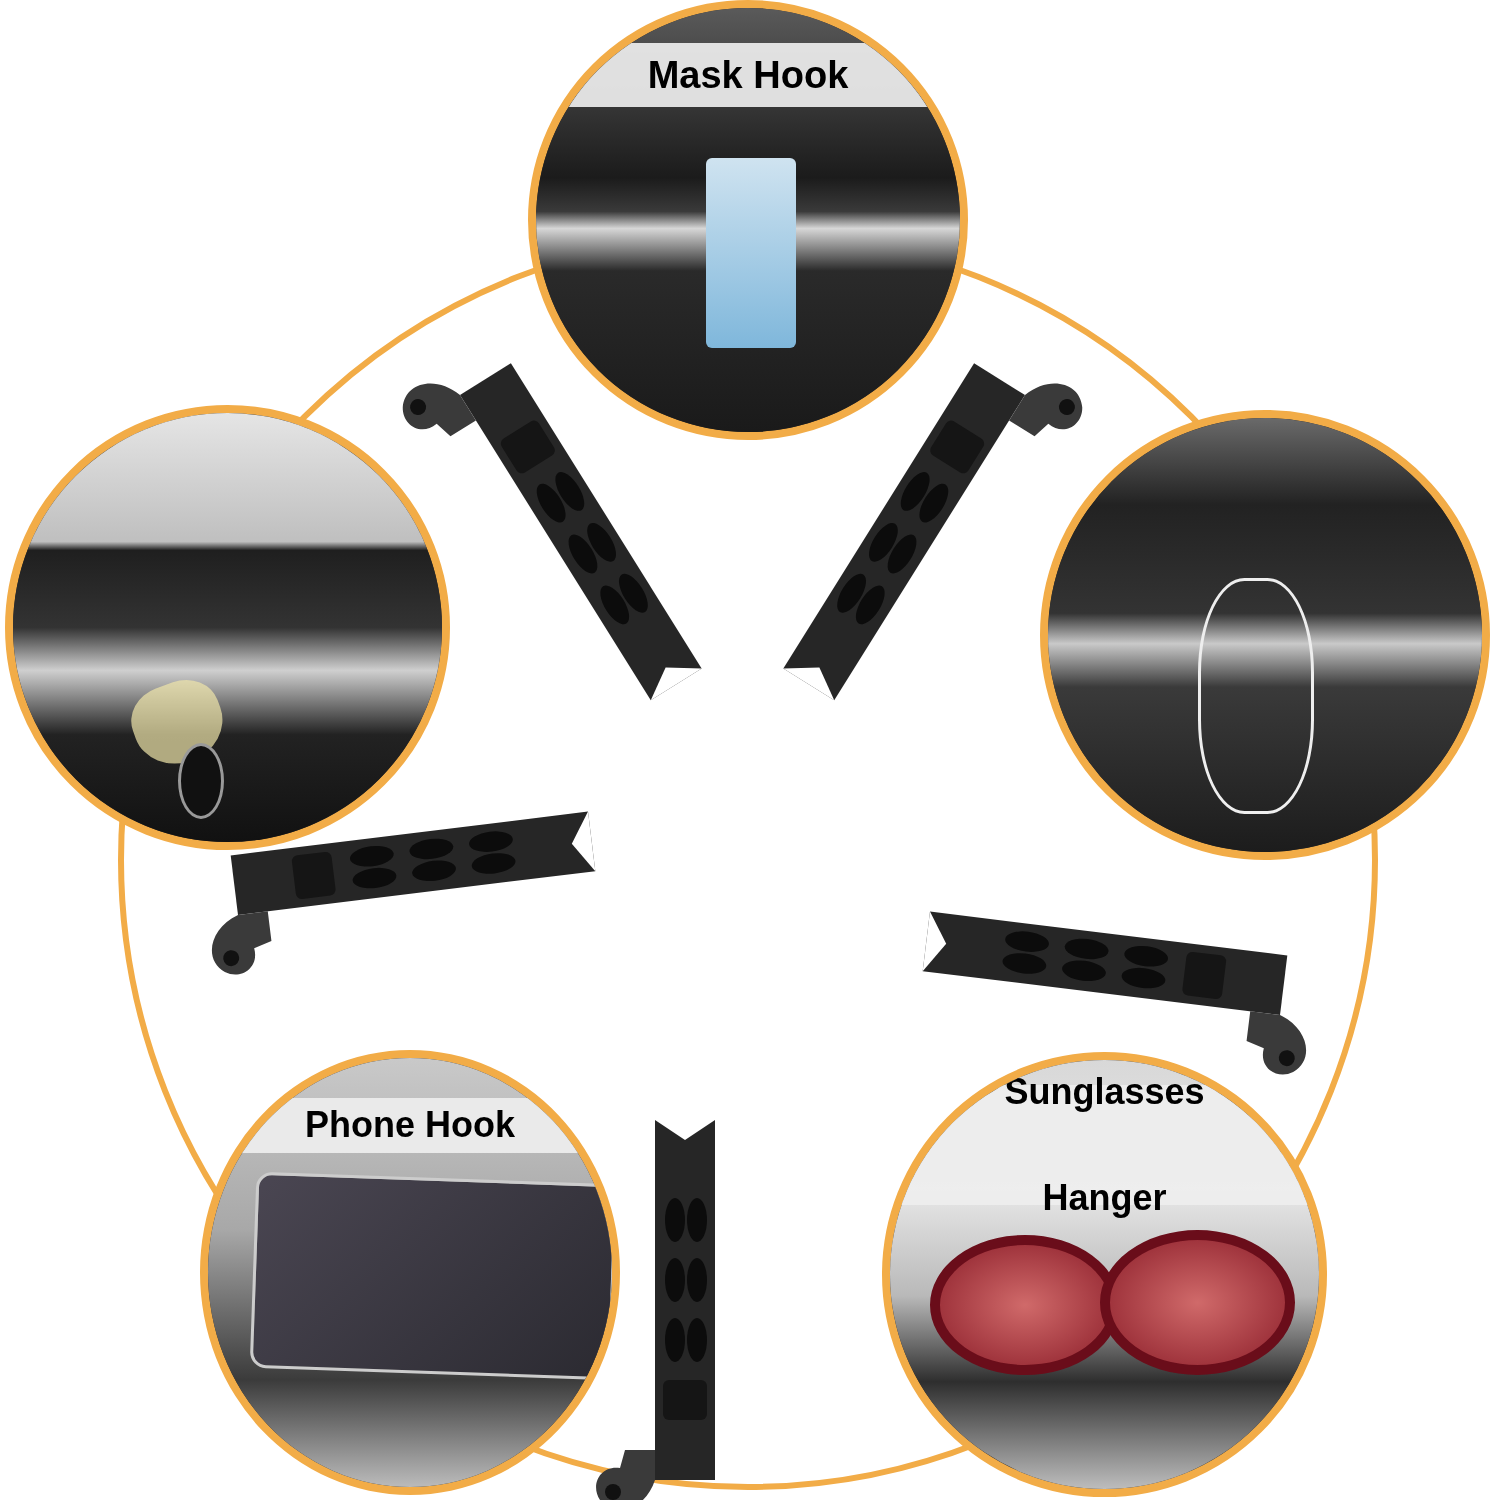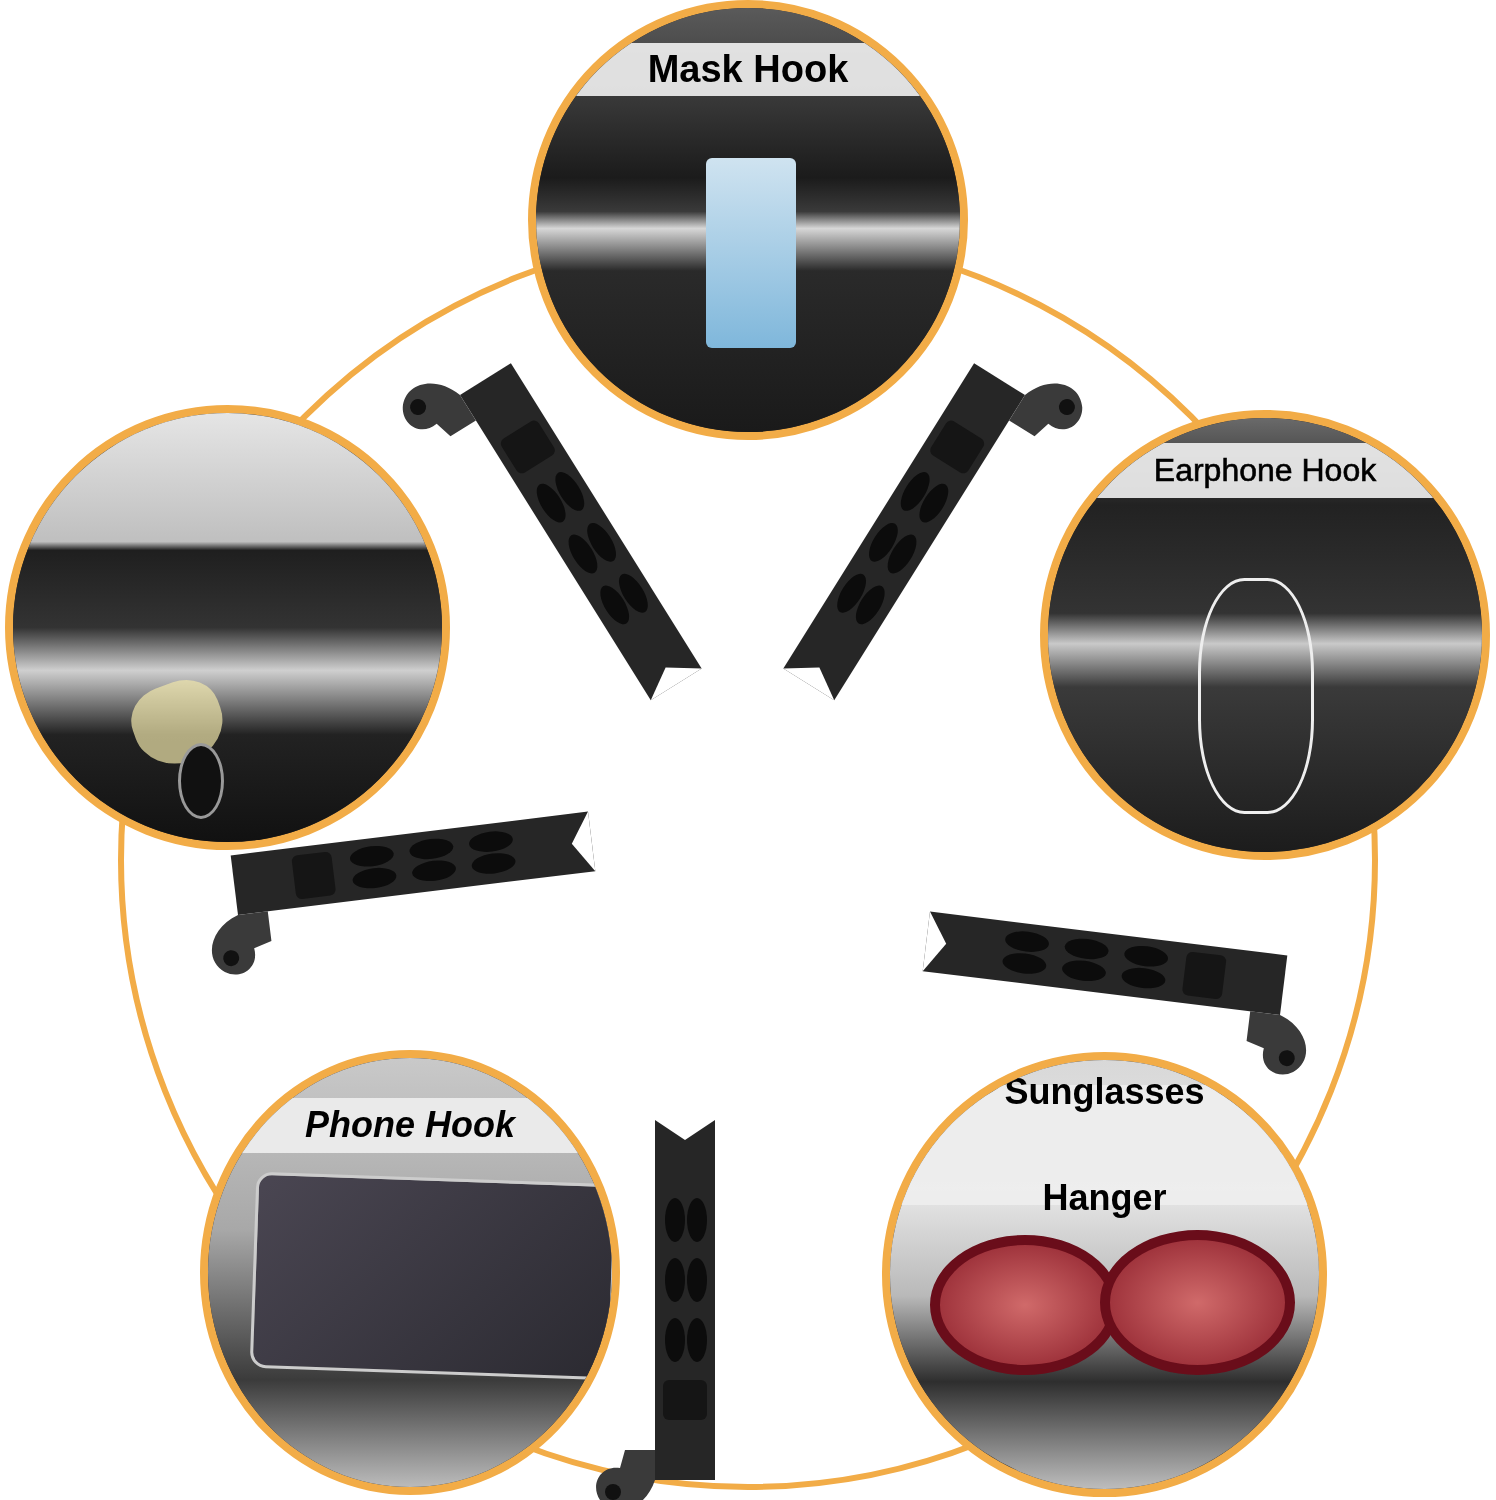--- a/index.html
+++ b/index.html
@@ -12,48 +12,45 @@
   .hook{position:absolute;}
 </style>
 </head>
 <body>
 
 <div class="ring"></div>
 
 <div class="photo" style="left:528px;top:0;width:440px;height:440px;">
   <div class="scene" style="background:linear-gradient(180deg,#5a5a5a 0%,#1b1b1b 40%,#3a3a3a 48%,#d7d7d7 52%,#2a2a2a 62%,#1a1a1a 100%);"></div>
   <div style="position:absolute;left:170px;top:150px;width:90px;height:190px;background:linear-gradient(180deg,#cfe3f0,#7fb7db);border-radius:6px;"></div>
-  <div class="band" style="top:35px;height:53px;">
+  <div class="band" style="top:35px;height:64px;">
       <div class="label" style="font-size:38px;">Mask Hook</div>
     </div>
 </div>
 
 <div class="photo" style="left:1040px;top:410px;width:450px;height:450px;">
   <div class="scene" style="background:linear-gradient(180deg,#6a6a6a 0%,#222 20%,#333 45%,#c9c9c9 52%,#3a3a3a 62%,#1c1c1c 100%);"></div>
   <div style="position:absolute;left:150px;top:160px;width:110px;height:230px;border:3px solid #eee;border-radius:40%;"></div>
-  <div class="band" style="top:25px;height:55px;">
-      <div class="label" style="font-size:32px;font-weight:normal;-webkit-text-stroke:0.6px #000;">Earphone Hook</div>
-    </div>
 </div>
 
 <div class="photo" style="left:882px;top:1052px;width:445px;height:445px;">
   <div class="scene" style="background:linear-gradient(180deg,#d8d8d8 0%,#e8e8e8 30%,#b9b9b9 55%,#2e2e2e 75%,#bdbdbd 100%);"></div>
   <div style="position:absolute;left:40px;top:175px;width:170px;height:120px;border-radius:50%;background:radial-gradient(#d06a6a,#8c1e2a);border:10px solid #6a0d1a;"></div>
   <div style="position:absolute;left:210px;top:170px;width:175px;height:125px;border-radius:50%;background:radial-gradient(#d06a6a,#8c1e2a);border:10px solid #6a0d1a;"></div>
   <div class="band" style="top:25px;height:120px;gap:38px;">
     <div class="label" style="font-size:36px;">Sunglasses</div>
     <div class="label" style="font-size:36px;margin-top:28px;">Hanger</div>
   </div>
 </div>
 
 <div class="photo" style="left:200px;top:1050px;width:420px;height:445px;">
   <div class="scene" style="background:linear-gradient(180deg,#c9c9c9 0%,#a8a8a8 40%,#3b3b3b 75%,#bbb 100%);"></div>
   <div style="position:absolute;left:45px;top:120px;width:355px;height:190px;border-radius:16px;background:linear-gradient(135deg,#4a4652,#2b2a31);border:3px solid #ccc;transform:rotate(2deg);"></div>
   <div class="band" style="top:40px;height:55px;">
-      <div class="label" style="font-size:36px;font-style:italic;">Phone Hook</div>
+      <div class="label" style="font-size:36px;">Phone Hook</div>
     </div>
 </div>
 
 <div class="photo" style="left:5px;top:405px;width:445px;height:445px;">
   <div class="scene" style="background:linear-gradient(180deg,#e5e5e5 0%,#bfbfbf 30%,#1f1f1f 32%,#333 50%,#cfcfcf 60%,#222 75%,#111 100%);"></div>
   <div style="position:absolute;left:120px;top:270px;width:90px;height:80px;border-radius:40% 40% 50% 50%;background:rgba(240,230,170,0.7);transform:rotate(-20deg);"></div>
   <div style="position:absolute;left:165px;top:330px;width:40px;height:70px;border-radius:50%;background:#111;border:3px solid #999;"></div>
 </div>
 
 <svg class="hook" style="left:0;top:0;" width="1496" height="1500" viewBox="0 0 1496 1500">

